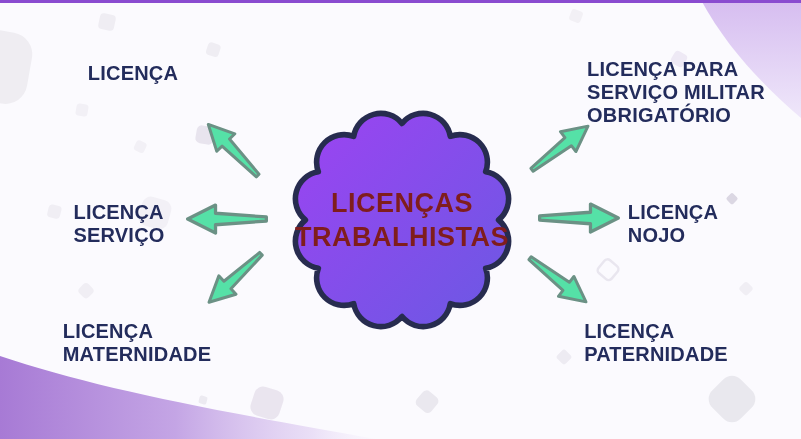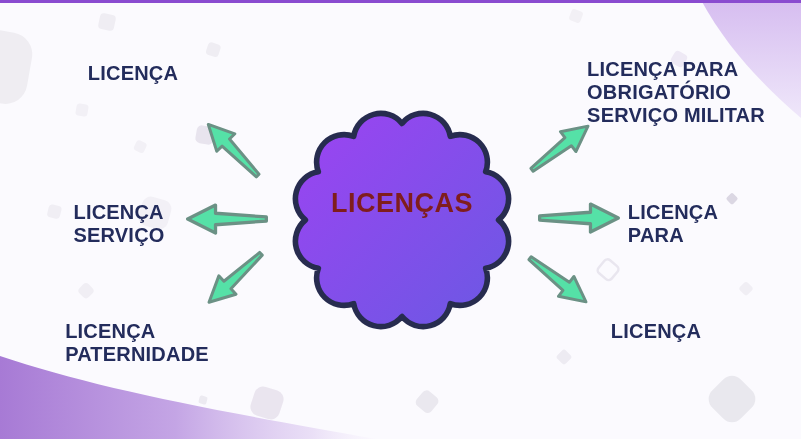--- a/index.html
+++ b/index.html
@@ -109,20 +109,21 @@
          A27,27 0 0 1 37.73,72.5
          A27,27 0 0 1 72.5,37.73
          A27,27 0 0 1 120,25
          A27,27 0 0 1 167.5,37.73
          A27,27 0 0 1 202.27,72.5
          A27,27 0 0 1 215,120 Z"></path>
   </svg>
 
   <div class="center-text">
     <span class="line" style="display:block">LICENÇAS</span>
+    <span class="line" style="display:block">TRABALHISTAS</span>
   </div>
 
   <svg class="arrow a-top-left" viewBox="0 0 100 44">
     <path d="M 2 19.5 L 64 15 L 64 5 L 98 22 L 64 39 L 64 29 L 2 24.5 Z"></path>
   </svg>
   <svg class="arrow a-left" viewBox="0 0 100 44">
     <path d="M 2 19.5 L 64 15 L 64 5 L 98 22 L 64 39 L 64 29 L 2 24.5 Z"></path>
   </svg>
   <svg class="arrow a-bottom-left" viewBox="0 0 100 44">
     <path d="M 2 19.5 L 64 15 L 64 5 L 98 22 L 64 39 L 64 29 L 2 24.5 Z"></path>
@@ -136,36 +137,37 @@
   <svg class="arrow a-bottom-right" viewBox="0 0 100 44">
     <path d="M 2 19.5 L 64 15 L 64 5 L 98 22 L 64 39 L 64 29 L 2 24.5 Z"></path>
   </svg>
 
   <div class="node-label lbl-casamento">
     <span class="line">LICENÇA</span>
   </div>
 
   <div class="node-label lbl-militar">
     <span class="line">LICENÇA PARA</span>
+    <span class="line">SERVIÇO MILITAR</span>
     <span class="line">OBRIGATÓRIO</span>
-    <span class="line">SERVIÇO MILITAR</span>
   </div>
 
   <div class="node-label lbl-medica">
     <span class="line">LICENÇA</span>
     <span class="line">SERVIÇO</span>
   </div>
 
   <div class="node-label lbl-nojo">
     <span class="line">LICENÇA</span>
-    <span class="line">PARA</span>
+    <span class="line">NOJO</span>
   </div>
 
   <div class="node-label lbl-maternidade">
     <span class="line">LICENÇA</span>
-    <span class="line">PATERNIDADE</span>
+    <span class="line">MATERNIDADE</span>
   </div>
 
   <div class="node-label lbl-paternidade">
     <span class="line">LICENÇA</span>
+    <span class="line">PATERNIDADE</span>
   </div>
 
 </div>
 
 </body></html>

